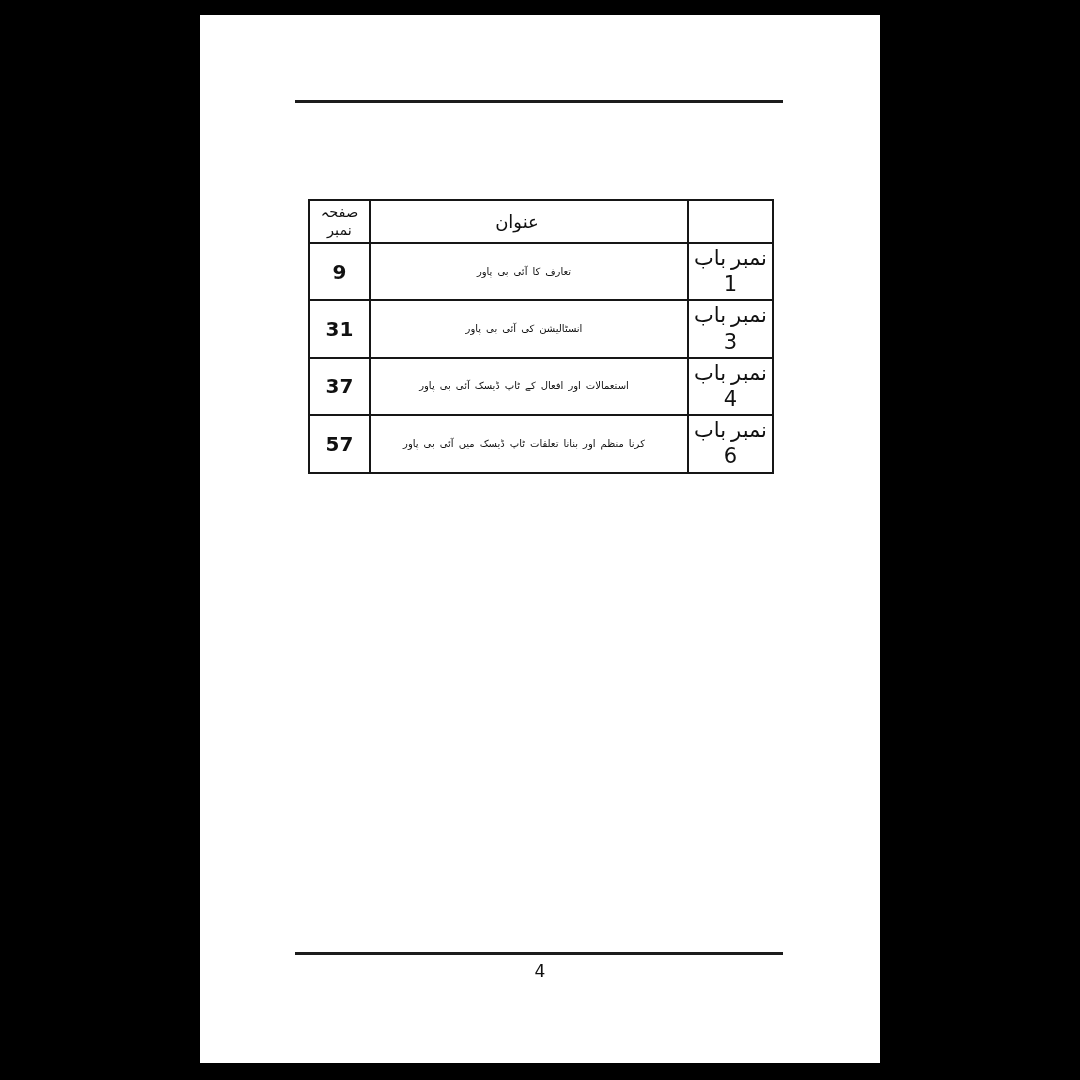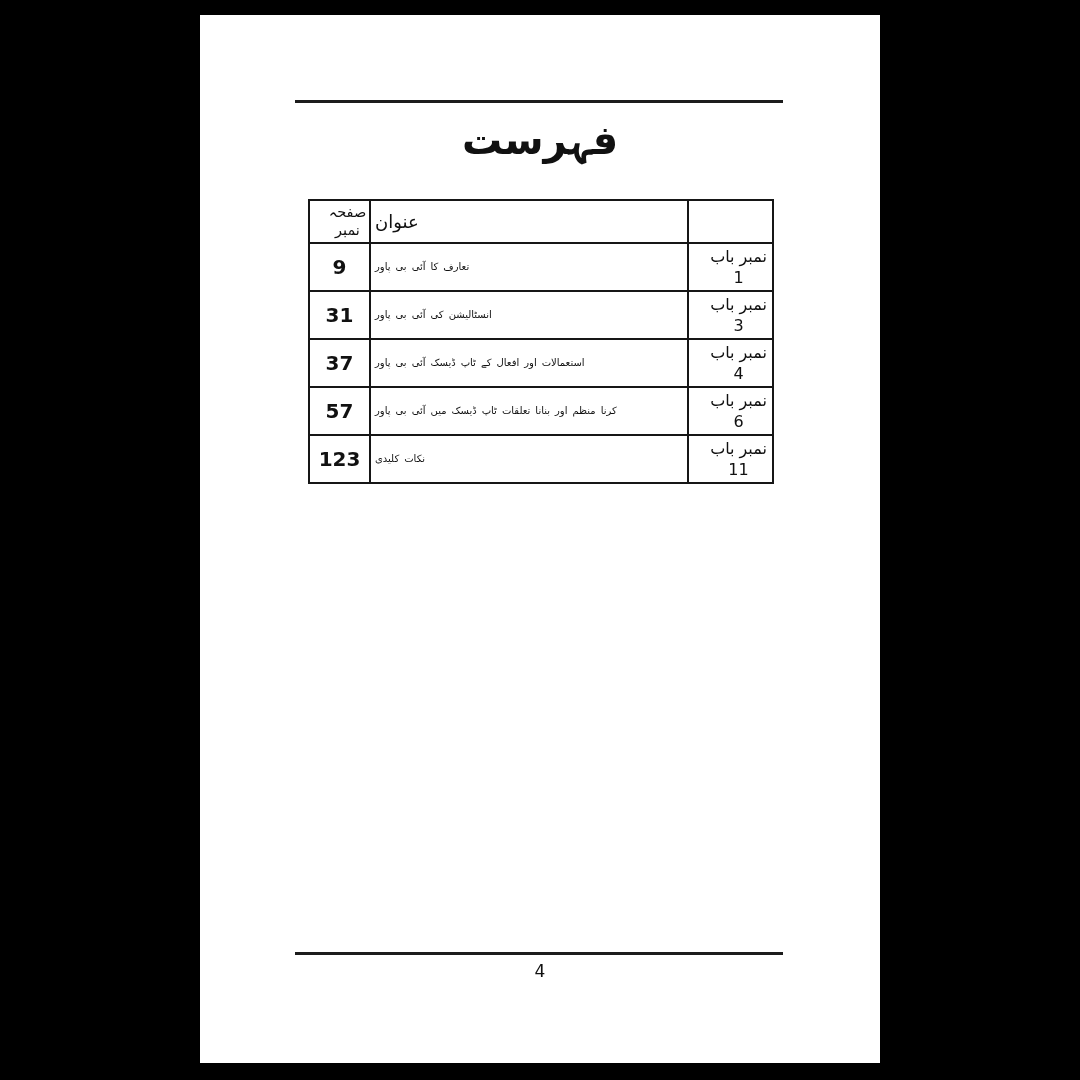--- a/index.html
+++ b/index.html
@@ -23,37 +23,36 @@
   tr.hdr{height:43px;}
   tr.row{height:48px;}
   .col-page{width:61px;}
   .col-title{width:318px;}
   .col-chap{width:85px;}
   .page-cell{text-align:center;font-weight:bold;font-size:20px;font-family:"DejaVu Sans",sans-serif;}
   .words{
     display:flex;direction:ltr;flex-wrap:wrap;align-items:center;
     column-gap:5px;row-gap:1px;line-height:1.2;
   }
-  .w-center{justify-content:center;margin-left:16px;}
-  .w-right{justify-content:flex-start;padding-right:10px;}
+  .w-center{justify-content:center;}
+  .w-right{justify-content:center;padding-right:10px;}
   .urdu{font-size:10px;}
   .urdu-hdr{font-size:14.5px;}
-  .urdu-chap{font-size:16px;}
+  .urdu-chap{font-size:21px;}
   .title-hdr{font-size:18px;padding-right:24px;}
   .footer-num{position:absolute;top:946px;left:0;width:100%;text-align:center;font-size:17px;}
 </style>
 </head>
 <body>
 
 <div class="canvas">
   <div class="sheet">
 
     <div class="rule rule-top"></div>
 
-    <div class="heading">فہرست</div>
 
     <table class="toc">
       <colgroup>
         <col class="col-page">
           <col class="col-title">
           <col class="col-chap">
       </colgroup>
       <tbody>
           <tr class="hdr">
         <td>
@@ -151,36 +150,20 @@
               </div>
             </td>
         <td>
               <div class="words w-center urdu-chap">
                 <span dir="rtl">باب</span>
                 <span dir="rtl">نمبر</span>
                 <span dir="rtl">6</span>
               </div>
             </td>
       </tr>
-      <tr class="row">
-        <td class="page-cell">123</td>
-        <td>
-              <div class="words w-right urdu">
-                <span dir="rtl">کلیدی</span>
-                <span dir="rtl">نکات</span>
-              </div>
-            </td>
-        <td>
-              <div class="words w-center urdu-chap">
-                <span dir="rtl">باب</span>
-                <span dir="rtl">نمبر</span>
-                <span dir="rtl">11</span>
-              </div>
-            </td>
-      </tr>
     </tbody>
       </table>
 
     <div class="rule rule-bottom"></div>
 
     <div class="footer-num">4</div>
 
   </div>
 </div>
 

